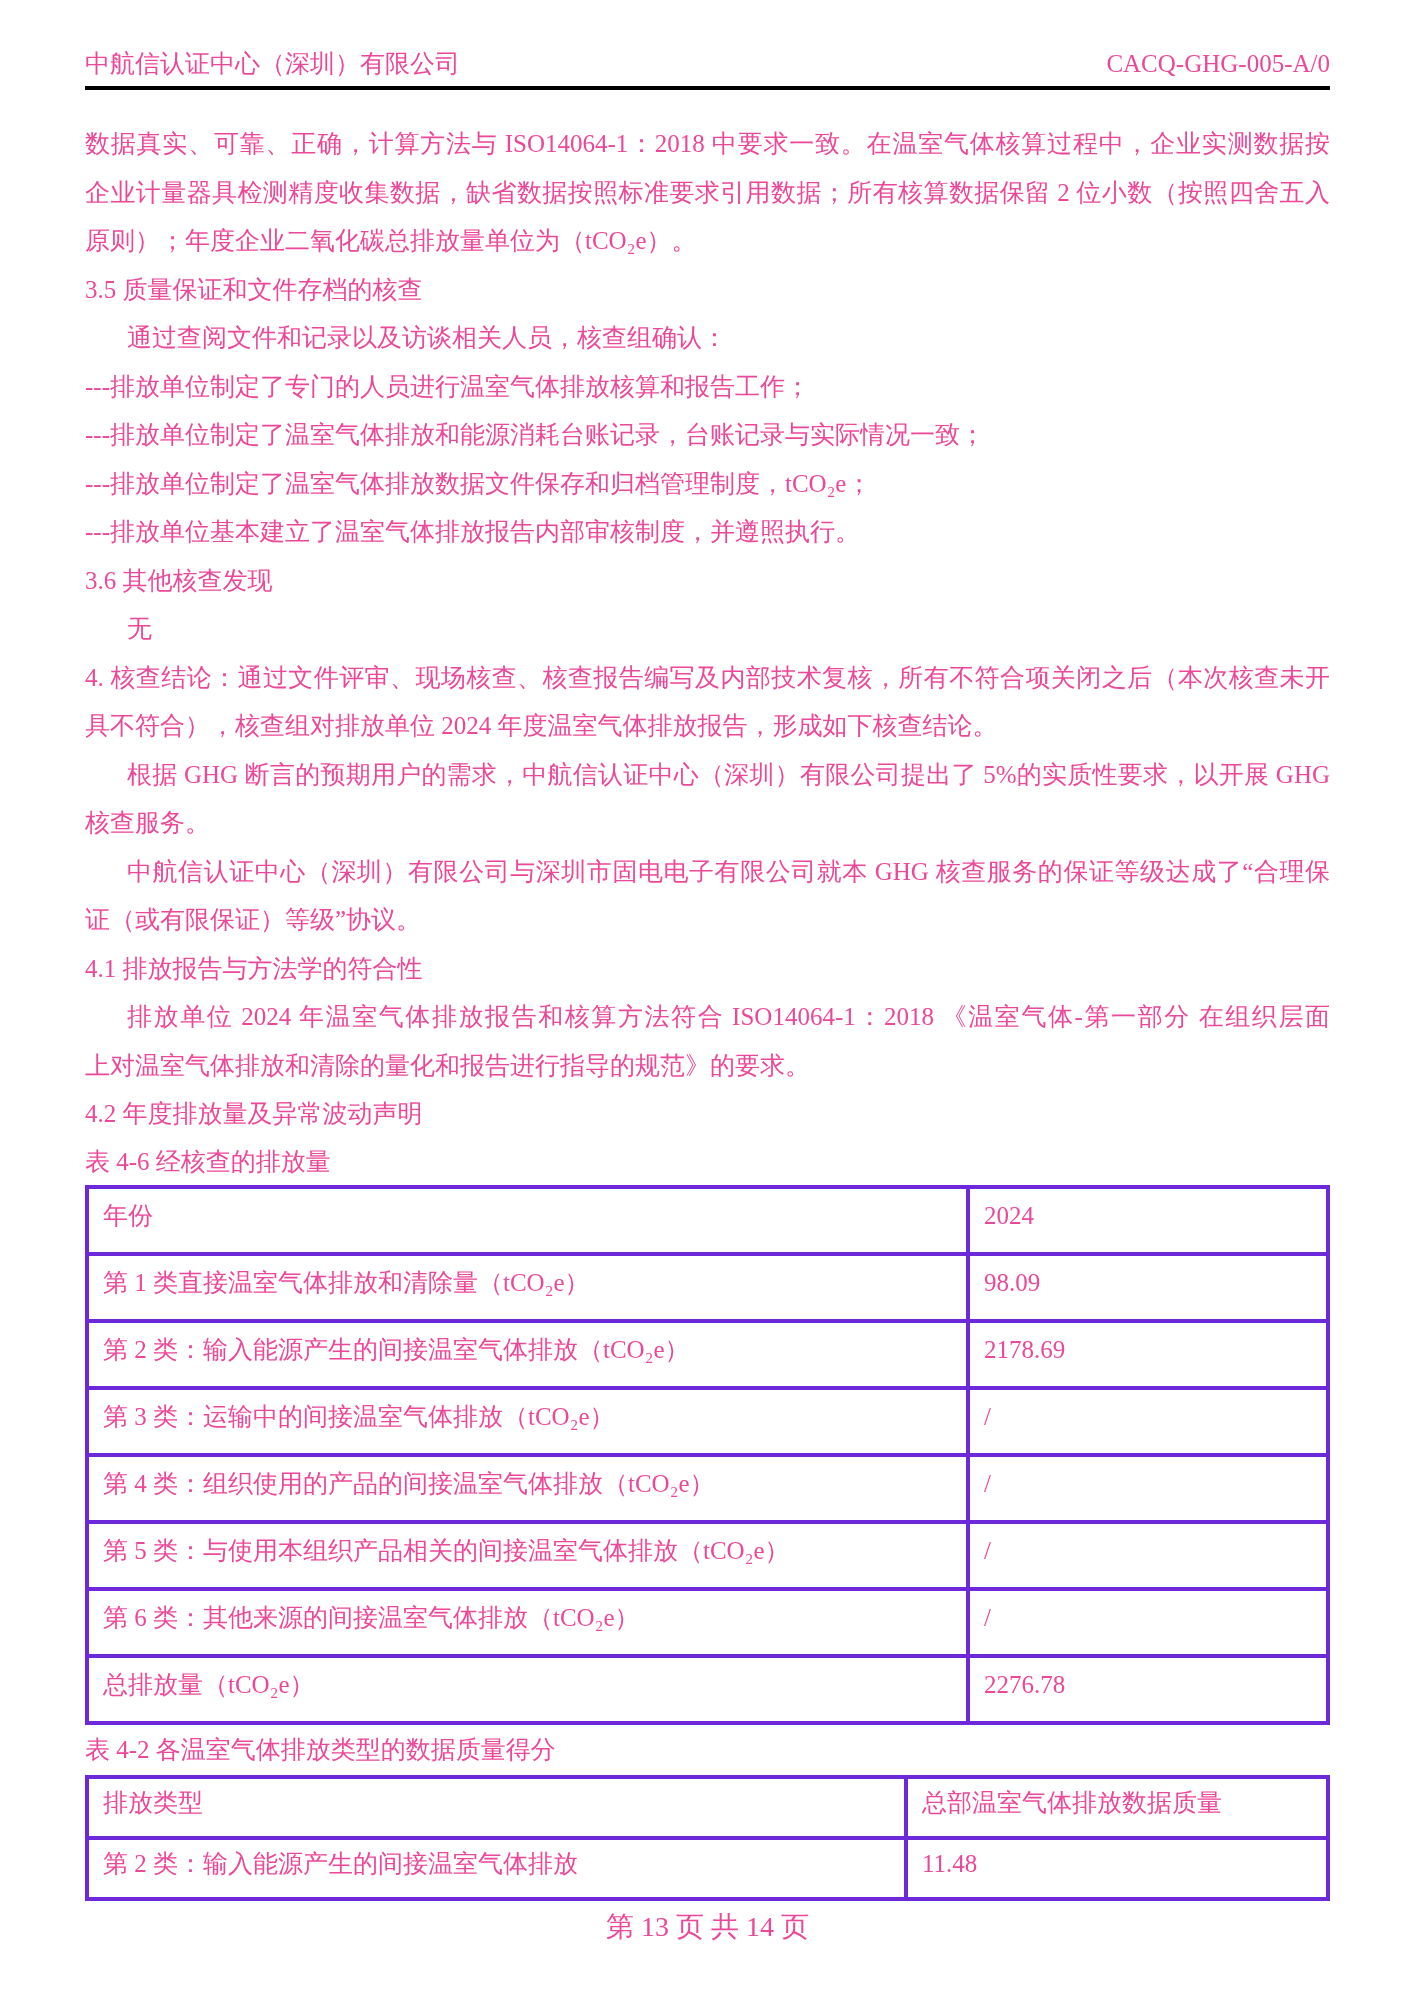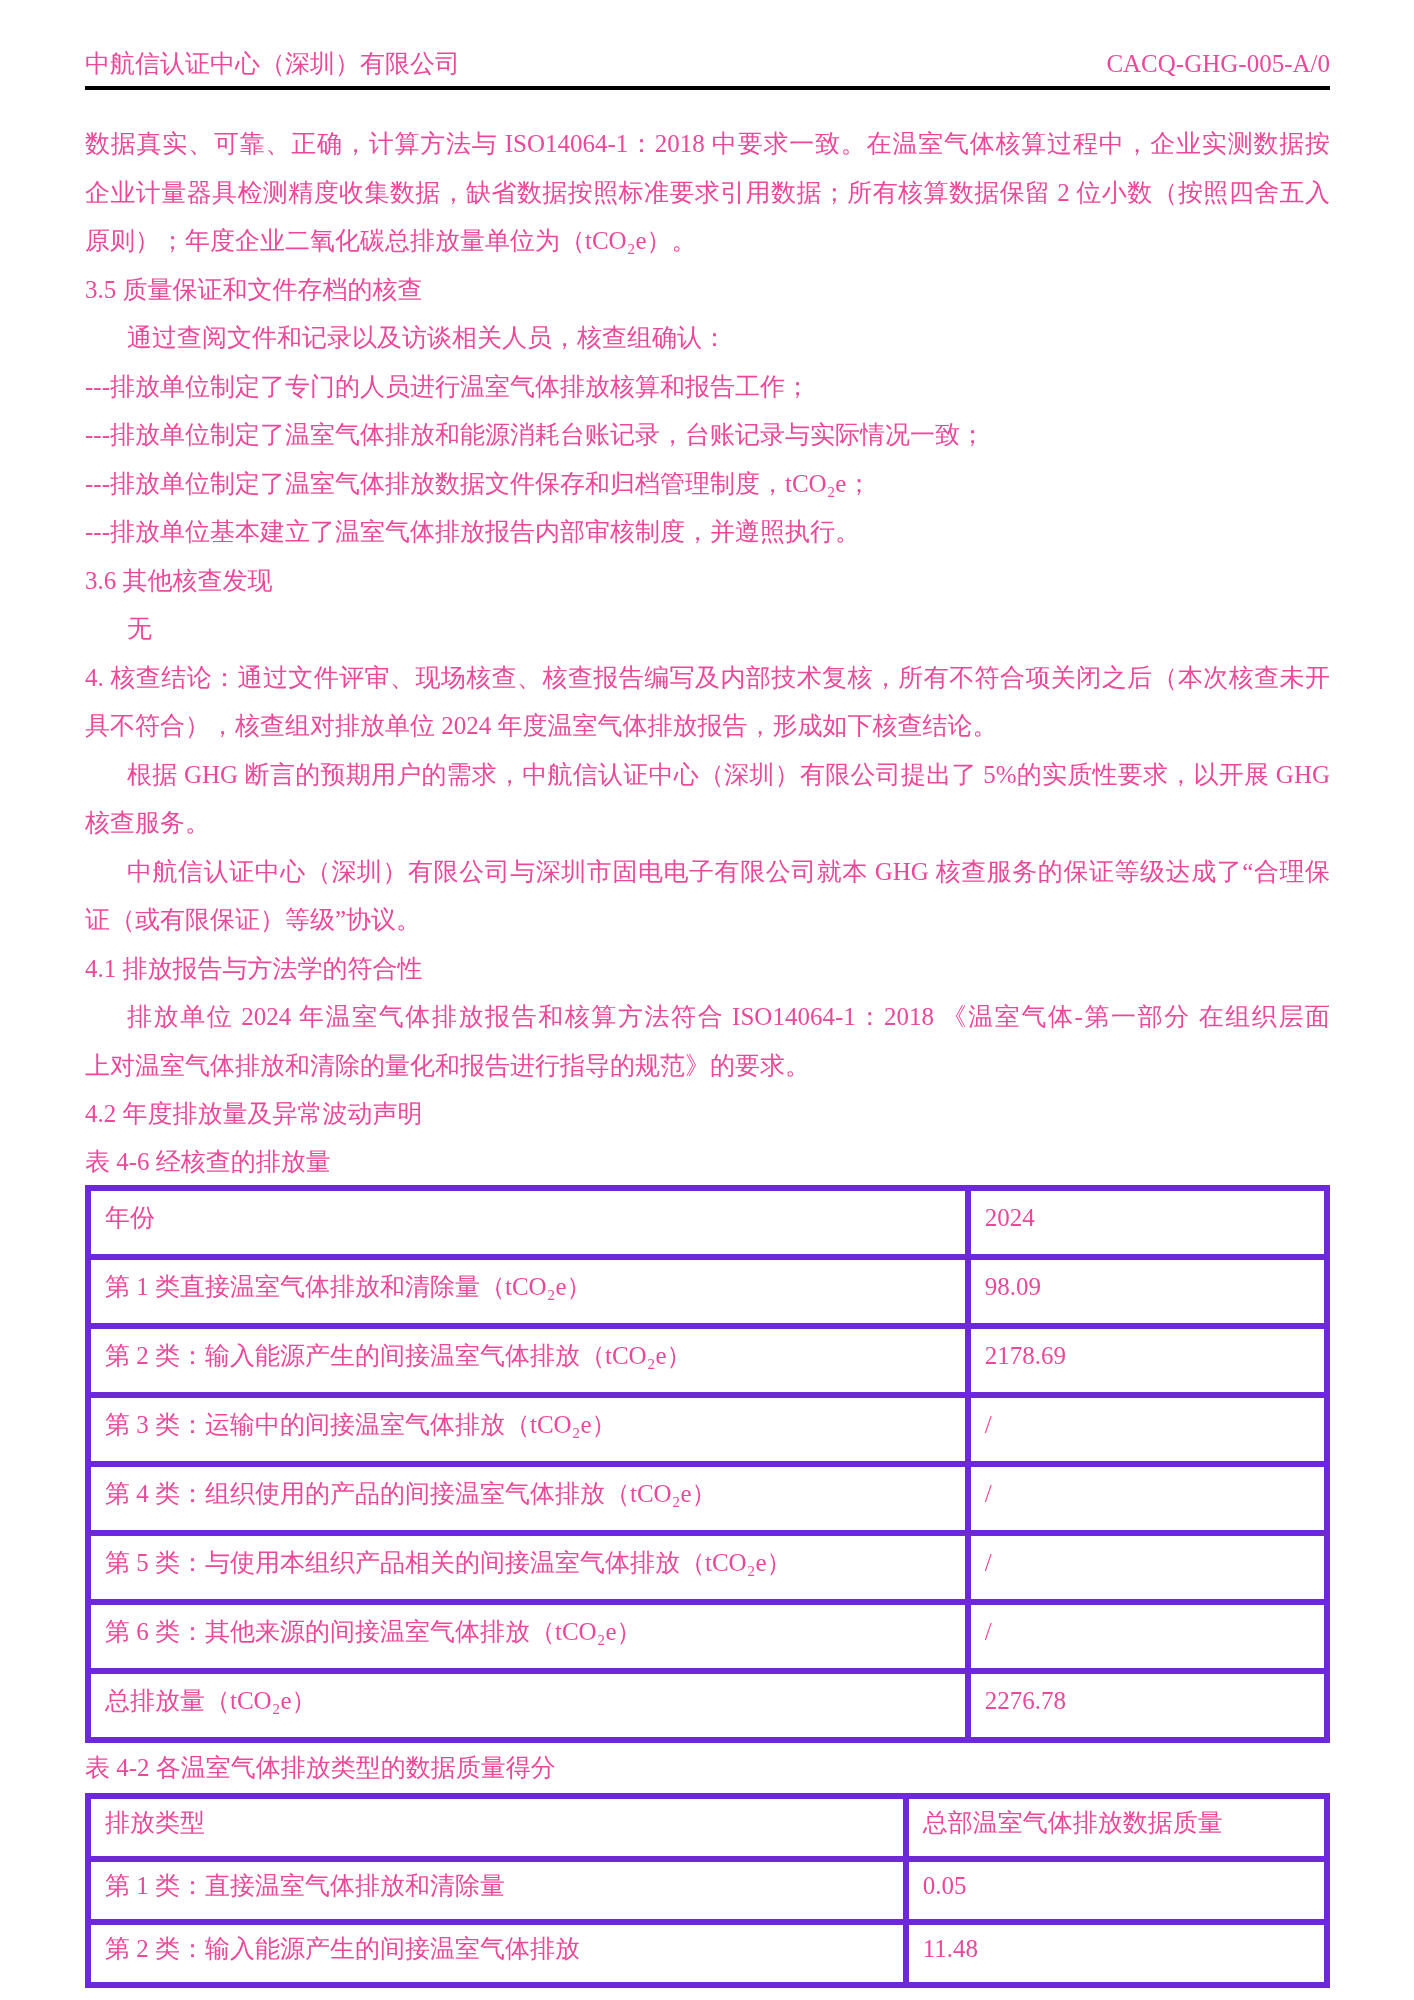--- a/index.html
+++ b/index.html
@@ -34,21 +34,21 @@
   .caption { font-size:25px; line-height:46px; }
   .caption.c2 { line-height:50px; }
 
   
   table.tbl {
     width:100%; border-collapse:collapse; table-layout:fixed;
     font-size:25px;
     border:3px solid #000;
   }
   table.tbl td {
-    border:6px solid #6d28d9;
+    border:4px solid #6d28d9;
     vertical-align:middle;
     padding:0 8px 9px 14px;
     overflow:hidden;
   }
   table.t1 td { height:54px; }
   table.t2 td { height:48px; }
   table.t1 col.c-label { width:71%; }
   table.t1 col.c-value { width:29%; }
   table.t2 col.c-label { width:66%; }
   table.t2 col.c-value { width:34%; }
@@ -139,24 +139,20 @@
       <colgroup>
           <col class="c-label">
           <col class="c-value">
         </colgroup>
       <tbody id="t2-body">
           <tr>
             <td>排放类型</td>
             <td>总部温室气体排放数据质量</td>
           </tr>
           <tr>
-            <td>第 1 类：直接温室气体排放和清除量</td>
-            <td>0.05</td>
-          </tr>
-          <tr>
             <td>第 2 类：输入能源产生的间接温室气体排放</td>
             <td>11.48</td>
           </tr>
         </tbody>
     </table>
 
     <div class="footer">第 13 页 共 14 页</div>
 
   </div>
 </div>

